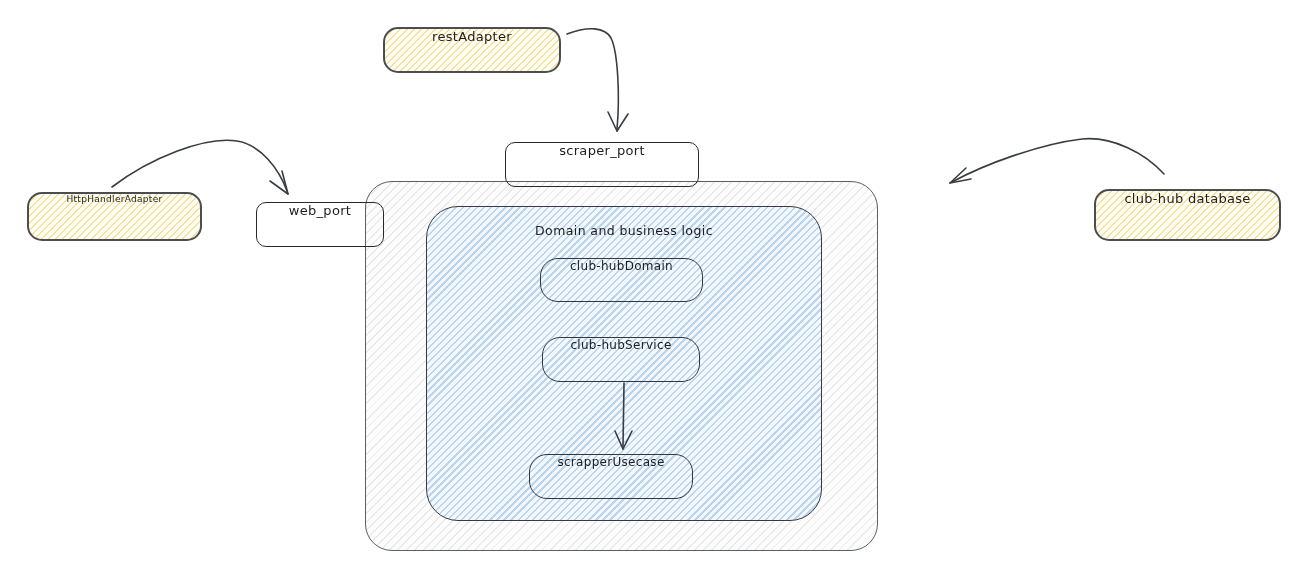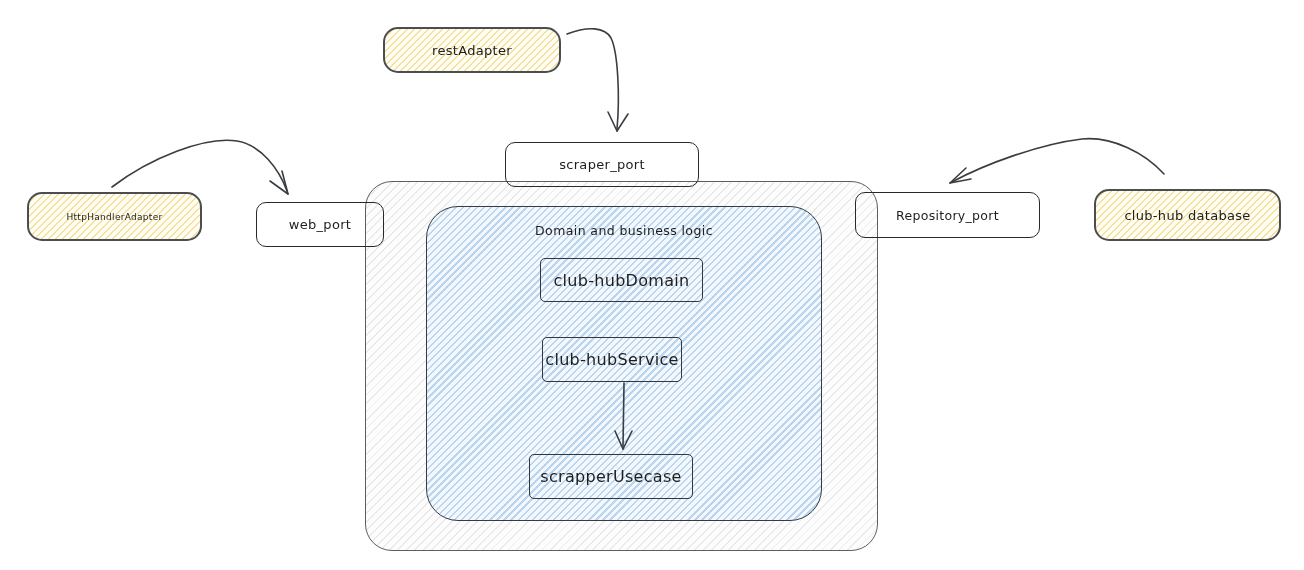--- a/index.html
+++ b/index.html
@@ -11,21 +11,21 @@
   #canvas {
     position: relative;
     width: 1304px;
     height: 570px;
     background: #ffffff;
     overflow: hidden;
   }
   .node {
     position: absolute;
     display: flex;
-    align-items: center;
+    align-items: flex-start;
     justify-content: center;
     box-sizing: border-box;
     color: #1e1e1e;
     letter-spacing: 0.3px;
     white-space: nowrap;
   }
   
   .adapter {
     border: 2px solid #4a4e52;
     border-radius: 15px;
@@ -36,23 +36,23 @@
     font-size: 13px;
   }
   .port {
     border: 1.6px solid #27292b;
     border-radius: 10px;
     background: transparent;
     font-size: 13px;
   }
   .inner-box {
     border: 1.5px solid #34383c;
-    border-radius: 5px;
+    border-radius: 18px;
     background: transparent;
-    font-size: 16px;
+    font-size: 12px;
   }
   .container-outer {
     position: absolute;
     left: 365px; top: 181px;
     width: 513px; height: 370px;
     box-sizing: border-box;
     border: 1.7px solid #5b5f64;
     border-radius: 27px;
     background-color: #fdfdfe;
     background-image: repeating-linear-gradient(135deg,
@@ -79,21 +79,21 @@
     color: #1e1e1e;
     letter-spacing: 0.4px;
   }
   #rest-adapter        { left: 383px;  top: 27px;  width: 178px; height: 46px; }
   #http-handler-adapter{ left: 27px;   top: 192px; width: 175px; height: 49px; font-size: 9px; }
   #club-hub-database   { left: 1094px; top: 189px; width: 187px; height: 52px; }
   #scraper-port        { left: 505px;  top: 142px; width: 194px; height: 45px; }
   #web-port            { left: 256px;  top: 202px; width: 128px; height: 45px; }
   #repository-port     { left: 855px;  top: 192px; width: 185px; height: 46px; font-size: 12.5px; }
   #club-hub-domain     { left: 540px;  top: 258px; width: 163px; height: 44px; }
-  #club-hub-service    { left: 542px;  top: 337px; width: 140px; height: 45px; }
+  #club-hub-service    { left: 542px;  top: 337px; width: 158px; height: 45px; }
   #scrapper-usecase    { left: 529px;  top: 454px; width: 164px; height: 45px; }
   #arrow-layer {
     position: absolute;
     left: 0; top: 0;
     width: 1304px; height: 570px;
     pointer-events: none;
   }
   #arrow-layer path {
     fill: none;
     stroke: #3a3d40;
@@ -122,23 +122,20 @@
   <div class="node inner-box" id="scrapper-usecase">
     <span>scrapperUsecase</span>
   </div>
 
   <div class="node port" id="scraper-port">
     <span>scraper_port</span>
   </div>
   <div class="node port" id="web-port">
     <span>web_port</span>
   </div>
-  <div class="node port" id="repository-port">
-    <span>Repository_port</span>
-  </div>
 
   <div class="node adapter" id="rest-adapter">
     <span>restAdapter</span>
   </div>
   <div class="node adapter" id="http-handler-adapter">
     <span>HttpHandlerAdapter</span>
   </div>
   <div class="node adapter" id="club-hub-database">
     <span>club-hub database</span>
   </div>

